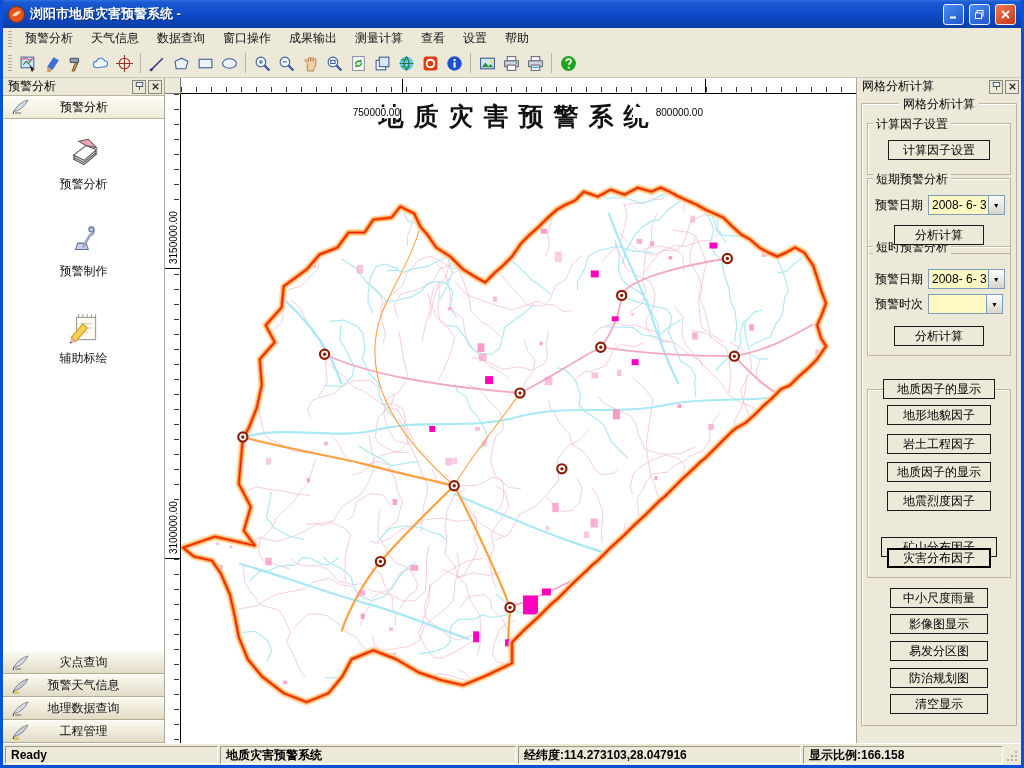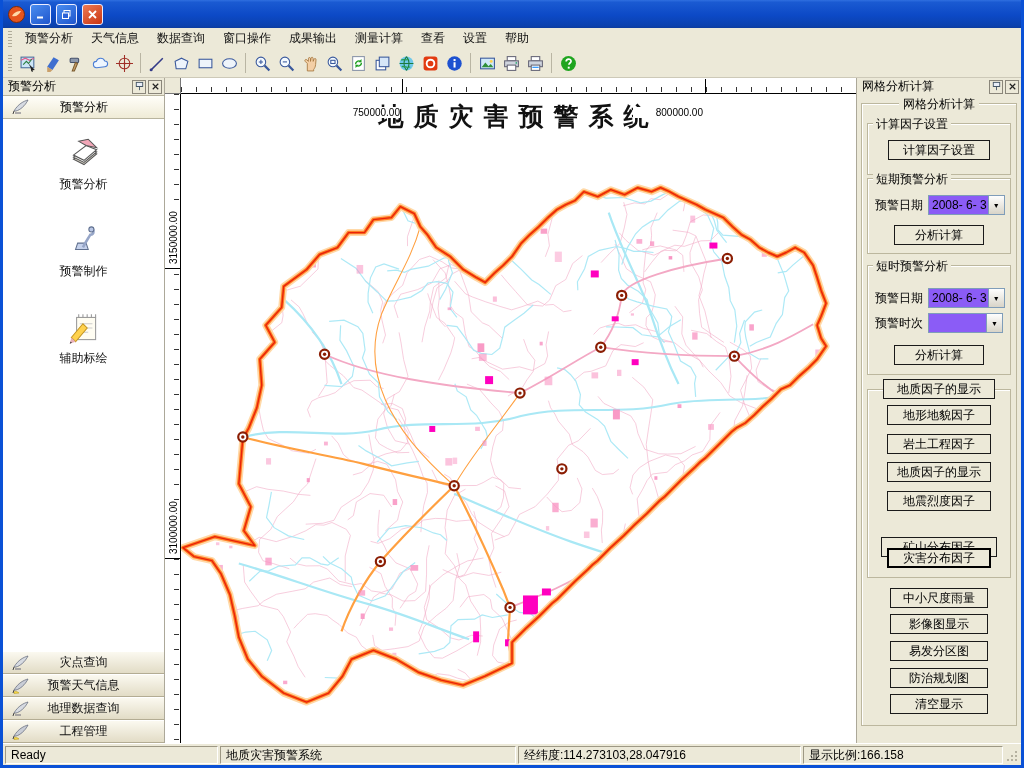--- a/index.html
+++ b/index.html
@@ -65,39 +65,40 @@
   .obox{position:absolute;left:4px;right:4px;top:8px;height:623px;border:1px solid #bcb79e;box-shadow:inset 1px 1px 0 #fff;}
   .obox-title{position:absolute;top:-8px;left:0;right:0;text-align:center;font-size:12px;}
   .obox-title span{background:#ECE9D8;padding:0 4px;}
   .frame{position:absolute;left:5px;right:5px;border:1px solid #bcb79e;box-shadow:inset 1px 1px 0 #fff;}
   .frame-title{position:absolute;top:-8px;left:5px;background:#ECE9D8;padding:0 3px;font-size:12px;white-space:nowrap;}
   .btn{position:absolute;left:50%;transform:translateX(-50%);height:20px;background:#ECE9D8;border:1px solid #1a1a1a;
     font-size:12px;display:flex;align-items:center;justify-content:center;white-space:nowrap;z-index:2;}
   .btn.active{border:2px solid #000;}
   .row{position:absolute;left:7px;right:7px;display:flex;align-items:center;font-size:12px;}
   .row .lbl{width:53px;flex:0 0 53px;}
-  .combo{flex:1;height:20px;border:1px solid #7F9DB9;background:#8b5cf6;display:flex;}
+  .combo{flex:1;height:20px;border:1px solid #7F9DB9;background:#fef9c3;display:flex;}
   .combo .val{flex:1;font-size:12px;padding:2px 1px 0 3px;white-space:nowrap;overflow:hidden;}
   .combo .dd{width:16px;background:linear-gradient(#fefefe,#d8d4c8);border-left:1px solid #7F9DB9;
     display:flex;align-items:center;justify-content:center;font-size:7px;color:#000;}
   
   .statusbar{height:22px;flex:0 0 22px;background:#ECE9D8;border-top:1px solid #fff;display:flex;align-items:stretch;gap:2px;padding:2px;}
-  .spanel{border:1px solid;border-color:#9d9884 #fff #fff #9d9884;font-size:12px;display:flex;align-items:center;padding:8px 5px;white-space:nowrap;overflow:hidden;}
+  .spanel{border:1px solid;border-color:#9d9884 #fff #fff #9d9884;font-size:12px;display:flex;align-items:center;padding:8px 5px;white-space:nowrap;overflow:hidden;font-weight:bold;}
   .sgrip{width:14px;display:flex;align-items:flex-end;justify-content:flex-end;}
 </style>
 </head>
 <body>
 
 <div class="window">
 
   <div class="titlebar">
     <svg class="app-icon" viewBox="0 0 17 17">
       <circle cx="8.5" cy="8.5" r="8" fill="#e6541e" stroke="#7c2a08"></circle>
       <path d="M4 10c2-4 6-5 9-5-2 4-5 6-9 5z" fill="#ffd9a8"></path>
     </svg>
+    <span class="title-text">浏阳市地质灾害预警系统 -</span>
     <div class="tb-btn tb-blue">
       <svg width="11" height="11" viewBox="0 0 11 11">
           <rect x="2" y="7.5" width="6" height="2" fill="#fff"></rect>
         </svg>
     </div>
     <div class="tb-btn tb-blue">
       <svg width="11" height="11" viewBox="0 0 11 11">
           <rect x="3" y="1.5" width="6" height="5.5" fill="none" stroke="#fff"></rect>
           <rect x="1.5" y="4" width="6" height="5.5" fill="#2a62d8" stroke="#fff"></rect>
         </svg>
@@ -729,21 +730,21 @@
             <div class="row" style="top:16px;">
               <span class="lbl">预警日期</span>
               <div class="combo">
                 <span class="val">2008- 6- 3</span>
                 <span class="dd">▼</span>
               </div>
             </div>
             <div class="btn" style="top:46px;width:90px;">分析计算</div>
           </div>
 
-          <div class="frame" style="top:161px;height:110px;">
+          <div class="frame" style="top:142px;height:110px;">
             <span class="frame-title">短时预警分析</span>
             <div class="row" style="top:22px;">
               <span class="lbl">预警日期</span>
               <div class="combo">
                 <span class="val">2008- 6- 3</span>
                 <span class="dd">▼</span>
               </div>
             </div>
             <div class="row" style="top:47px;">
               <span class="lbl">预警时次</span>

